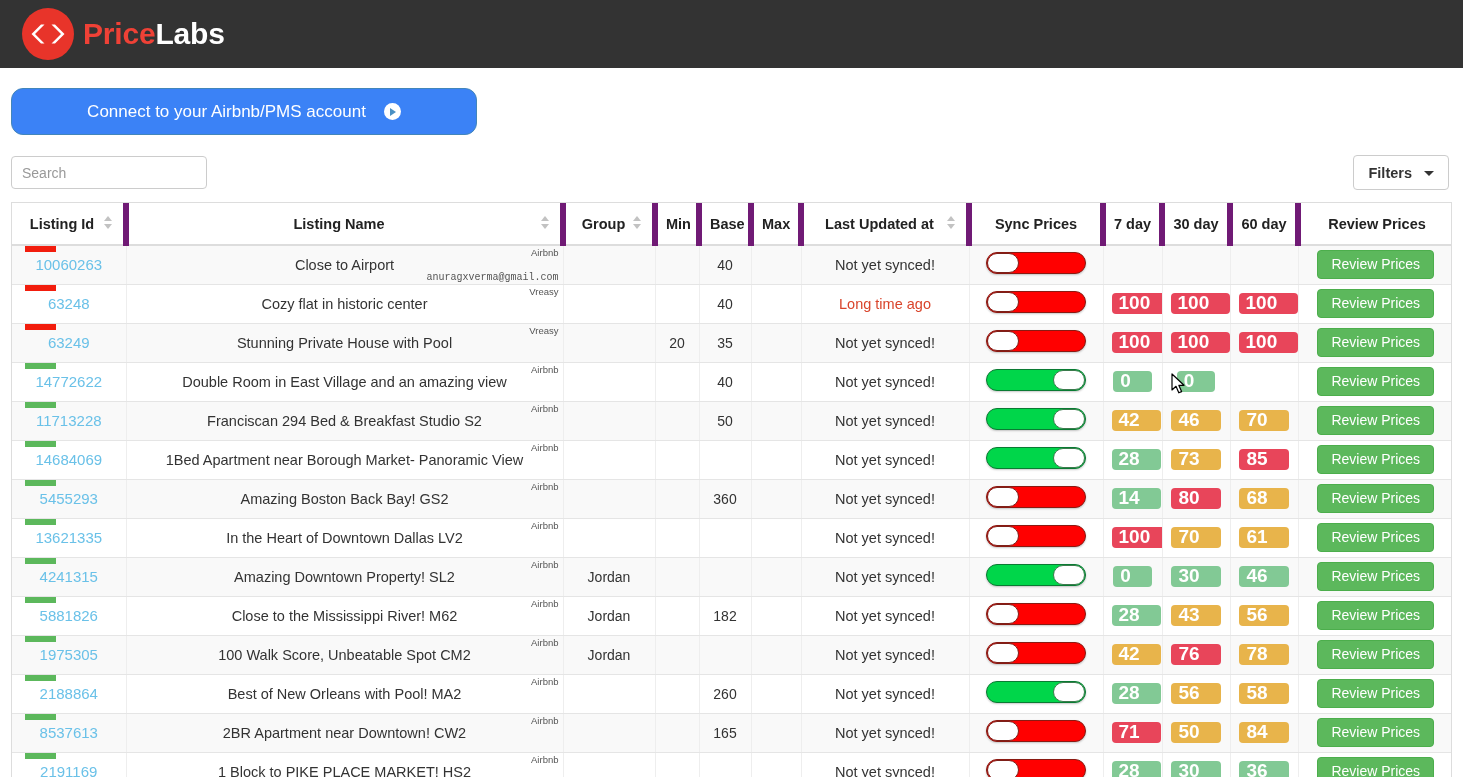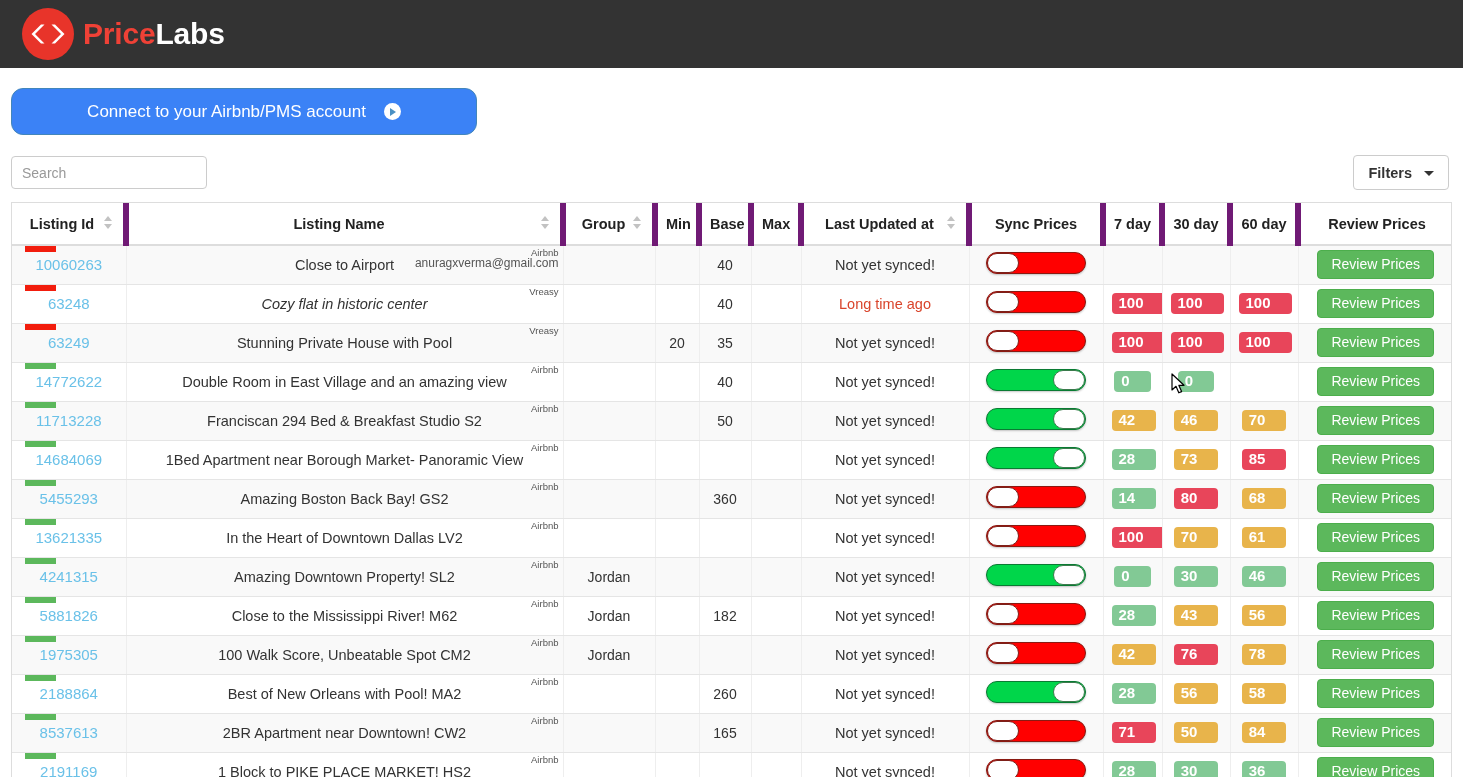--- a/index.html
+++ b/index.html
@@ -220,36 +220,37 @@
   }
 
   
   td.name-cell {
     text-align: left;
     position: relative;
     padding-left: 10px;
     padding-right: 4px;
   }
   td.name-cell .nm { font-size: 14.5px; color: #333; }
-  td.name-cell .nm.italic { font-style: italic; }
+  td.name-cell .nm.italic { }
   td.name-cell .src {
     position: absolute;
     right: 4px;
     top: 1px;
     font-size: 9.5px;
     color: #555;
     line-height: 11px;
   }
   td.name-cell .mail {
     position: absolute;
     right: 4px;
-    bottom: 15px;
-    font-size: 12px;
+    bottom: 1px;
+    font-size: 10px;
     color: #555;
     line-height: 11px;
+    font-family: Liberation Mono, monospace;
   }
 
   td.sync-cell { color: #333; font-size: 14.5px; }
   td.sync-cell.stale { color: #d9442b; }
 
   
   .toggle {
     width: 100px; height: 22px;
     border-radius: 12px;
     position: relative;
@@ -270,21 +271,21 @@
   .toggle.off .knob { left: 0px; border-color: #7d2019; }
   .toggle.on  .knob { right: 0px; border-color: #3b7a4c; }
 
   
   .badge {
     display: inline-block;
     min-width: 30px;
     padding: 3px 21px 4px 7px;
     border-radius: 4px;
     color: #ffffff;
-    font-size: 15px;
+    font-size: 19px;
     font-weight: bold;
     line-height: 14px;
     text-align: center;
   }
   .badge.green { background: #82c995; }
   .badge.amber { background: #e8b44b; }
   .badge.red   { background: #e8455a; }
 
   
   .review-btn {

